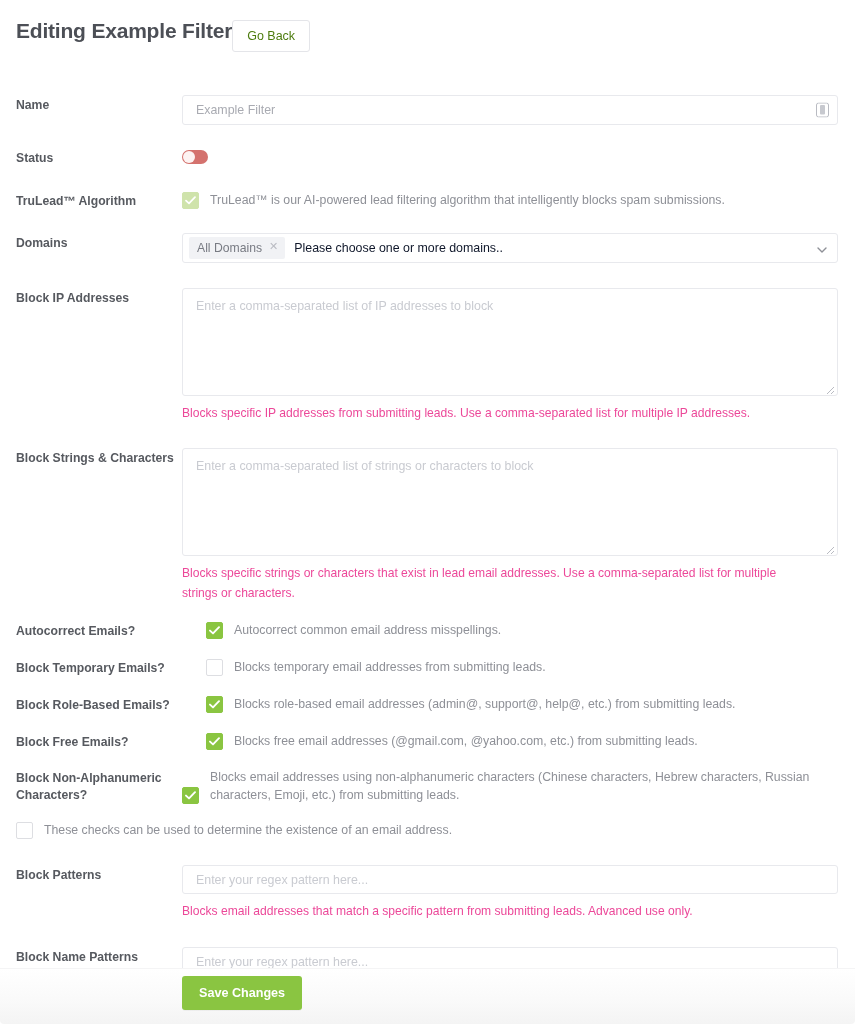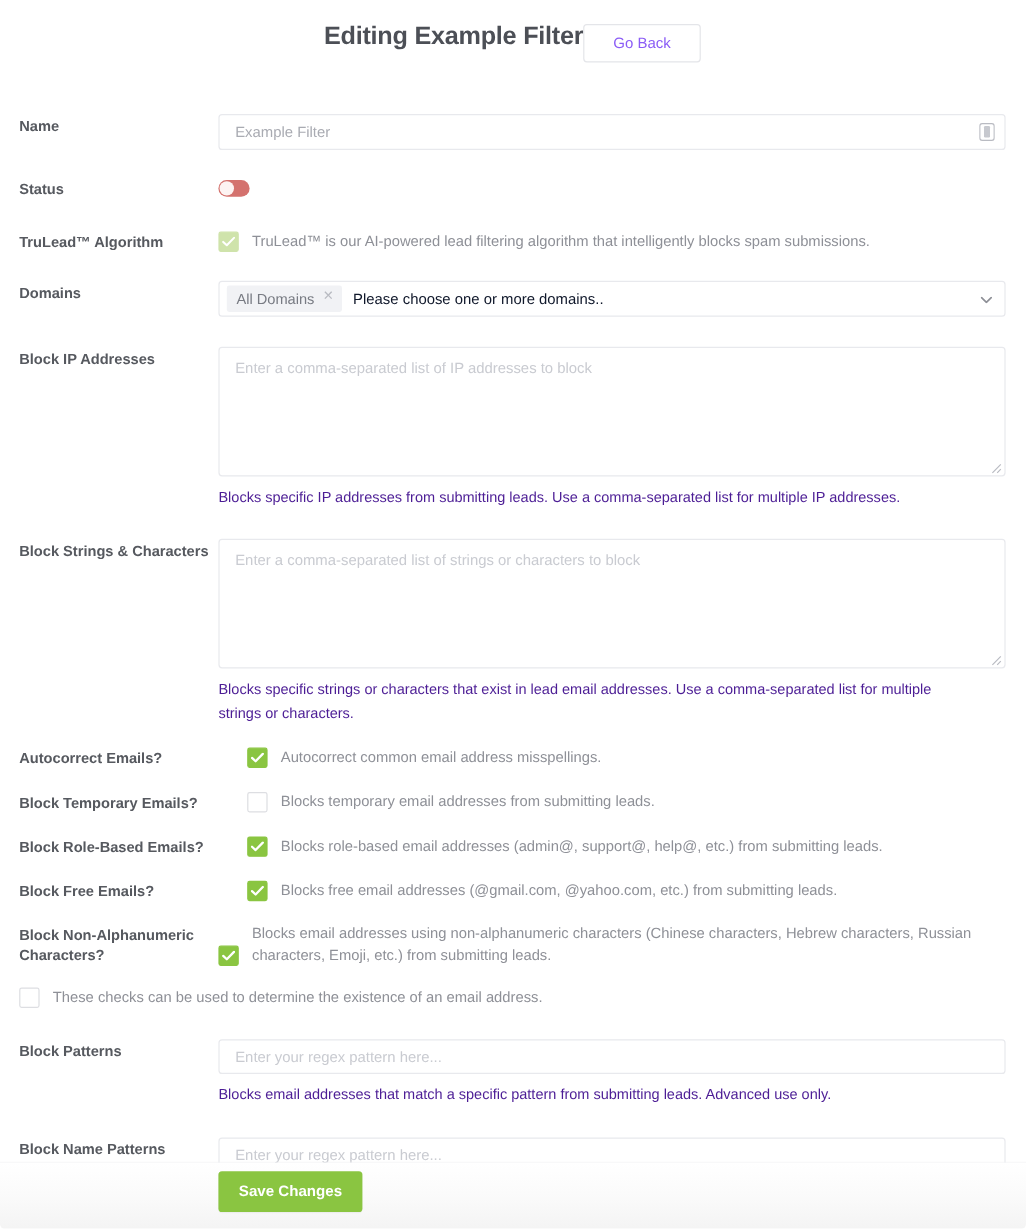--- a/index.html
+++ b/index.html
@@ -8,32 +8,32 @@
     width: 855px; height: 1024px;
     background: #ffffff;
     font-family: "Liberation Sans", sans-serif;
     overflow: hidden;
     position: relative;
   }
   .page { position: relative; width: 855px; height: 1024px; background: #fff; }
 
   
   .header {
-    display: flex; align-items: flex-start; justify-content: center;
+    display: flex; align-items: flex-start; justify-content: flex-start;
     padding: 18px 17px 0 16px;
     height: 62px;
   }
   .page-title {
     font-size: 21px; font-weight: bold; color: #4c4f56;
     letter-spacing: -0.2px; line-height: 26px; margin: 0;
   }
   .go-back-btn {
-    border: 1px solid #e4e5e9; background: #ffffff; color: #8b5cf6;
+    border: 1px solid #e4e5e9; background: #ffffff; color: #4d7c0f;
     font-size: 12.5px; font-family: "Liberation Sans", sans-serif;
-    padding: 8px 24px; border-radius: 3px; cursor: pointer;
+    padding: 8px 14px; border-radius: 3px; cursor: pointer;
     line-height: 14px; margin-top: 2px;
   }
 
   
   .form { padding: 0 17px 0 16px; }
   .row { display: flex; align-items: flex-start; }
   .row-label {
     width: 166px; flex: 0 0 166px;
     font-size: 12.2px; font-weight: bold; color: #56595f;
     line-height: 17px; padding-top: 2px;
@@ -75,21 +75,21 @@
     color: #6b6e76; padding: 10px 13px; outline: none; display: block;
   }
   textarea.area::placeholder { color: #c9cbd1; }
   .area-wrap { position: relative; }
   .resize-grip {
     position: absolute; right: 3px; bottom: 3px; width: 12px; height: 12px;
     pointer-events: none;
   }
 
   .helper {
-    font-size: 12.1px; color: #4c1d95; line-height: 20px;
+    font-size: 12.1px; color: #ec4899; line-height: 20px;
     margin-top: 7px; max-width: 620px;
   }
   .helper.wide { max-width: 614px; }
 
   
   .toggle {
     width: 26px; height: 14px; border-radius: 8px;
     background: #d4726e; position: relative; display: inline-block;
     cursor: pointer; margin-top: 2px;
   }

